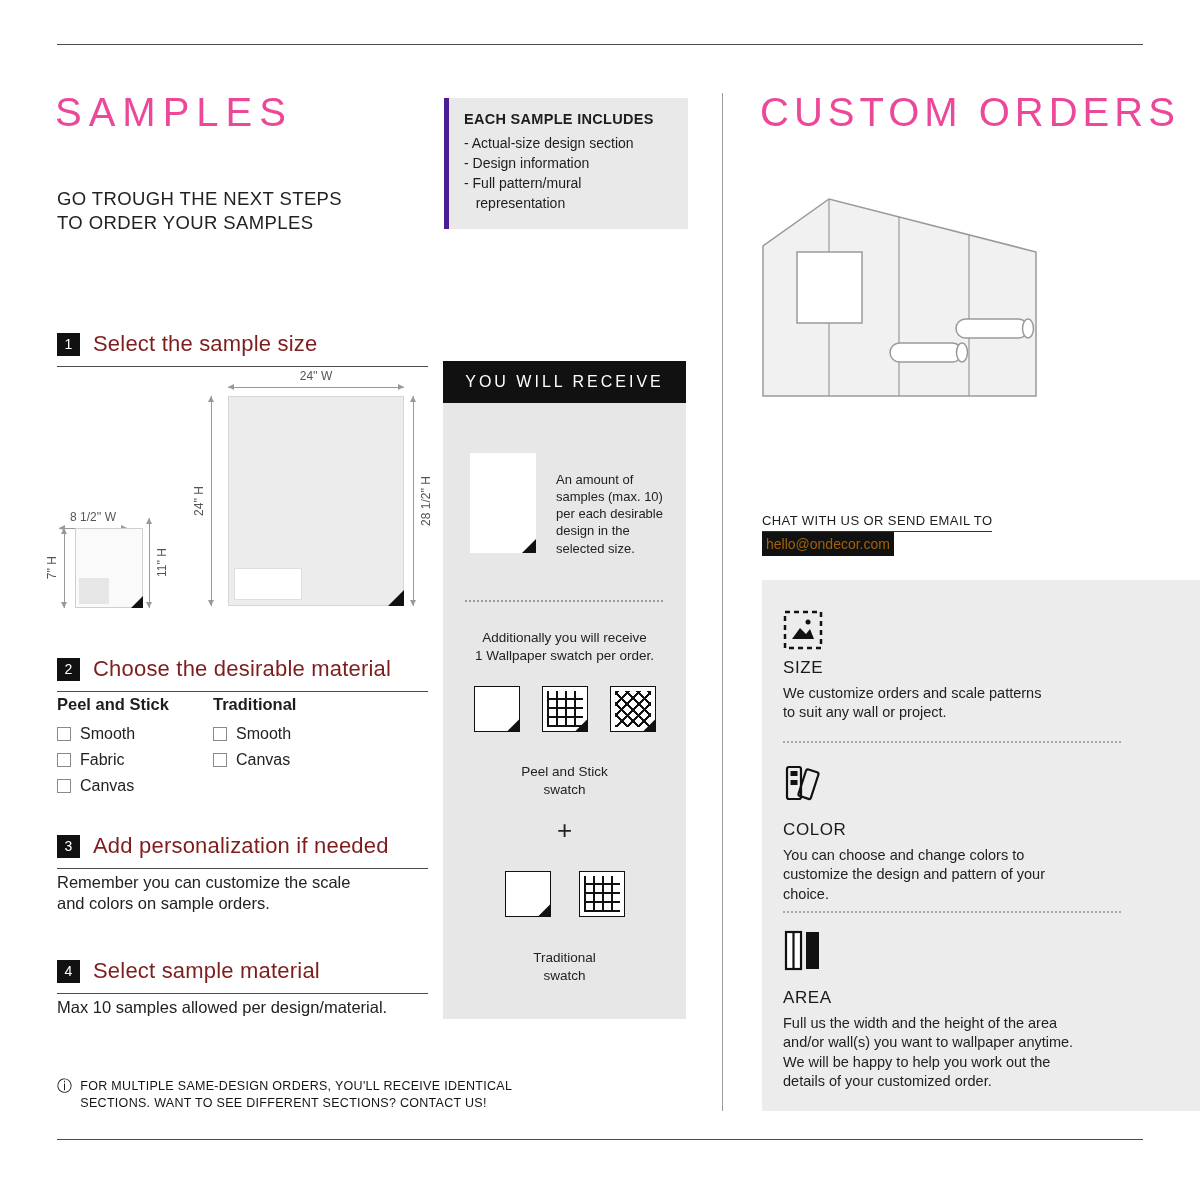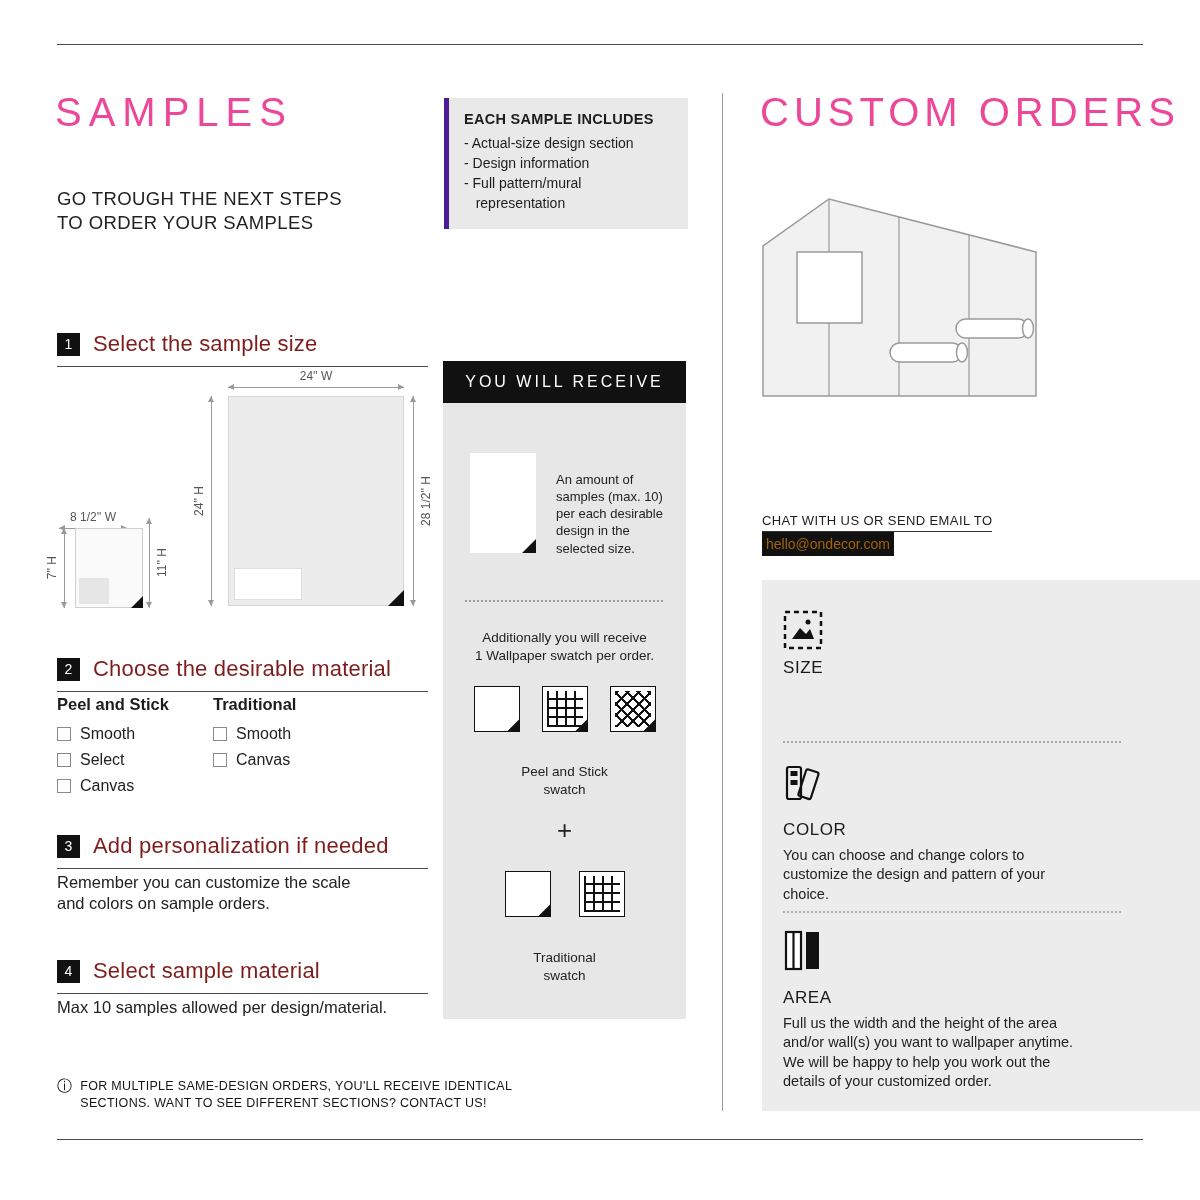--- a/index.html
+++ b/index.html
@@ -149,21 +149,21 @@
     <span class="step-label">Choose the desirable material</span>
   </div>
   <div class="abs" style="left:57px;top:695px;">
     <div class="mat-title">Peel and Stick</div>
     <div class="opt">
       <span class="cb"></span>
       <span>Smooth</span>
     </div>
     <div class="opt">
       <span class="cb"></span>
-      <span>Select</span>
+      <span>Fabric</span>
     </div>
     <div class="opt">
       <span class="cb"></span>
       <span>Canvas</span>
     </div>
   </div>
   <div class="abs" style="left:213px;top:695px;">
     <div class="mat-title">Traditional</div>
     <div class="opt">
       <span class="cb"></span>
@@ -263,20 +263,22 @@
   </div>
 
   <div class="custom-panel abs" style="left:762px;top:580px;width:440px;height:531px;">
 
     <svg class="sec-icon" style="left:21px;top:30px;" width="40" height="40" viewBox="0 0 40 40">
       <rect x="2" y="2" width="36" height="36" fill="none" stroke="#111" stroke-width="2.5" stroke-dasharray="5 4"></rect>
       <polygon points="9,29 17,18 23,24 27,19 31,29" fill="#111"></polygon>
       <circle cx="25" cy="12" r="2.5" fill="#111"></circle>
     </svg>
     <div class="sec-title" style="left:21px;top:78px;">SIZE</div>
+    <div class="sec-text pre" style="left:21px;top:104px;">We customize orders and scale patterns
+to suit any wall or project.</div>
     <div class="panel-divider" style="left:21px;top:161px;"></div>
 
     <svg class="sec-icon" style="left:21px;top:180px;" width="42" height="44" viewBox="0 0 42 44">
       <g fill="none" stroke="#111" stroke-width="2.2">
         <rect x="4" y="7" width="14" height="32" rx="2"></rect>
         <rect x="19" y="10" width="13" height="28" rx="2" transform="rotate(18 25 24)"></rect>
       </g>
       <rect x="7.5" y="11" width="7" height="5" fill="#111"></rect>
       <rect x="7.5" y="20" width="7" height="5" fill="#111"></rect>
     </svg>

